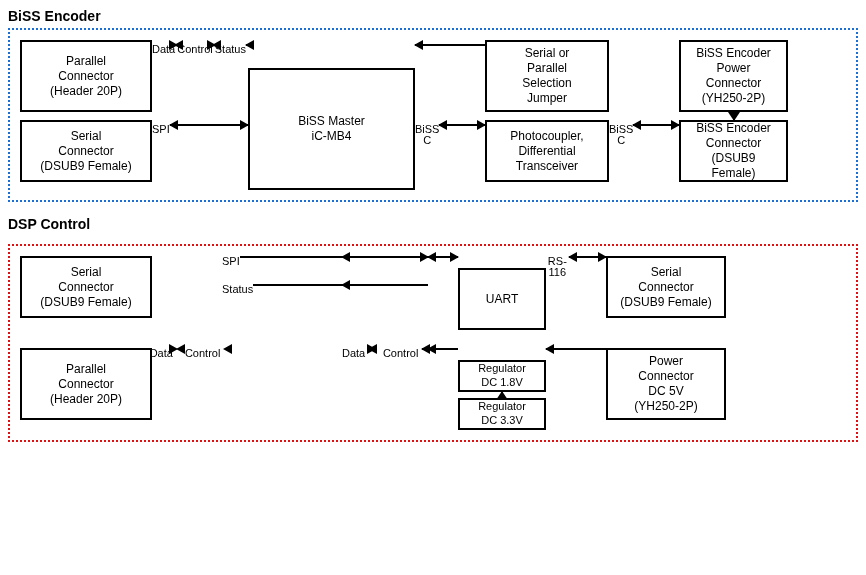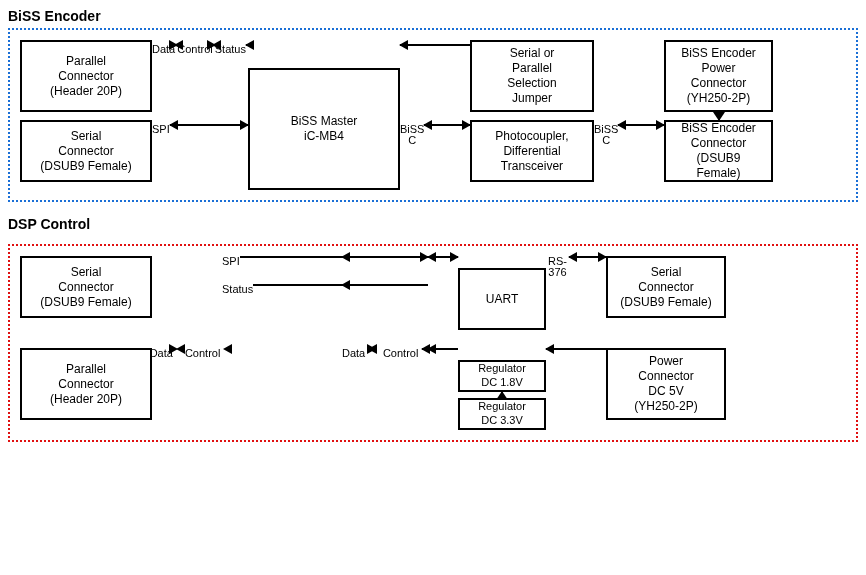--- a/index.html
+++ b/index.html
@@ -118,21 +118,21 @@
         <div class="spacer-v"></div>
         <div class="arrow-label">Status</div>
         <div class="arrow-line left"></div>
       </div>
       <div class="stack-arrow" style="height:62px; justify-content:center;">
         <div class="arrow-label">SPI</div>
         <div class="arrow-line both"></div>
       </div>
     </div>
 
-    <div class="block" style="width:152px;white-space:pre-line;margin-top:28px;">BiSS Master
+    <div class="block" style="width:167px;white-space:pre-line;margin-top:28px;">BiSS Master
 iC-MB4</div>
 
     <div class="col" style="width:70px; padding:4px 0;">
       <div class="stack-arrow" style="height:72px; justify-content:center;">
         <div class="arrow-line left"></div>
       </div>
       <div class="stack-arrow" style="height:62px; justify-content:center;">
         <div class="arrow-label">BiSS C</div>
         <div class="arrow-line both"></div>
       </div>
@@ -246,21 +246,21 @@
 DC 1.8V</div>
       <div style="height:6px; display:flex; justify-content:center;">
         <div class="v-arrow up" style="height:6px;"></div>
       </div>
       <div class="block" style="height:32px;white-space:pre-line;font-size:11px;">Regulator
 DC 3.3V</div>
     </div>
 
     <div class="col" style="width:60px; gap:0;">
       <div class="stack-arrow" style="height:62px; justify-content:center;">
-        <div class="arrow-label">RS-376</div>
+        <div class="arrow-label">RS-116</div>
         <div class="arrow-line both"></div>
       </div>
       <div style="height:30px;"></div>
       <div class="stack-arrow" style="height:72px; justify-content:flex-end; padding-bottom:12px;">
         <div class="arrow-line left"></div>
       </div>
     </div>
 
     <div class="col" style="width:120px; gap:0;">
       <div class="block" style="height:62px;white-space:pre-line;">Serial

